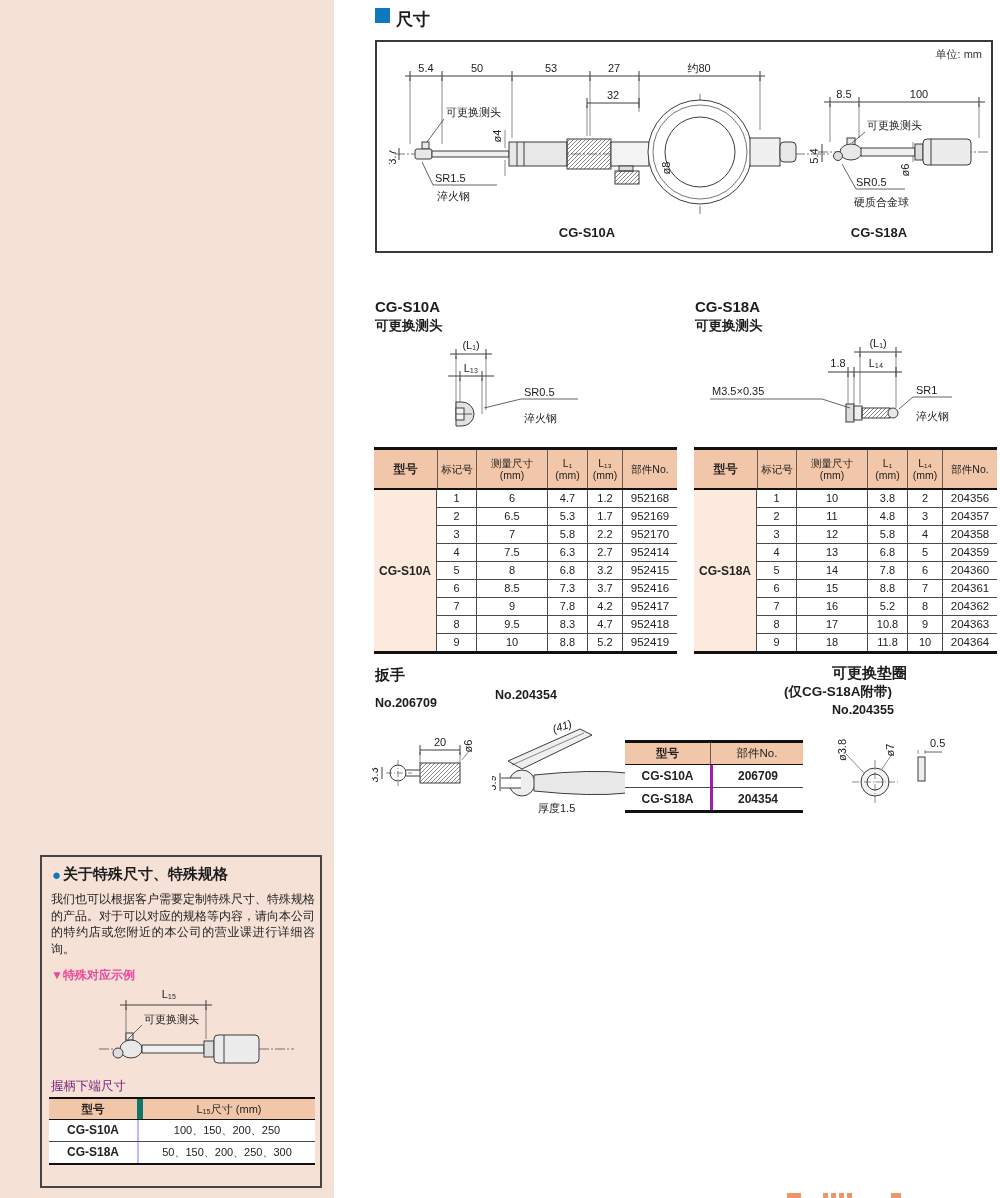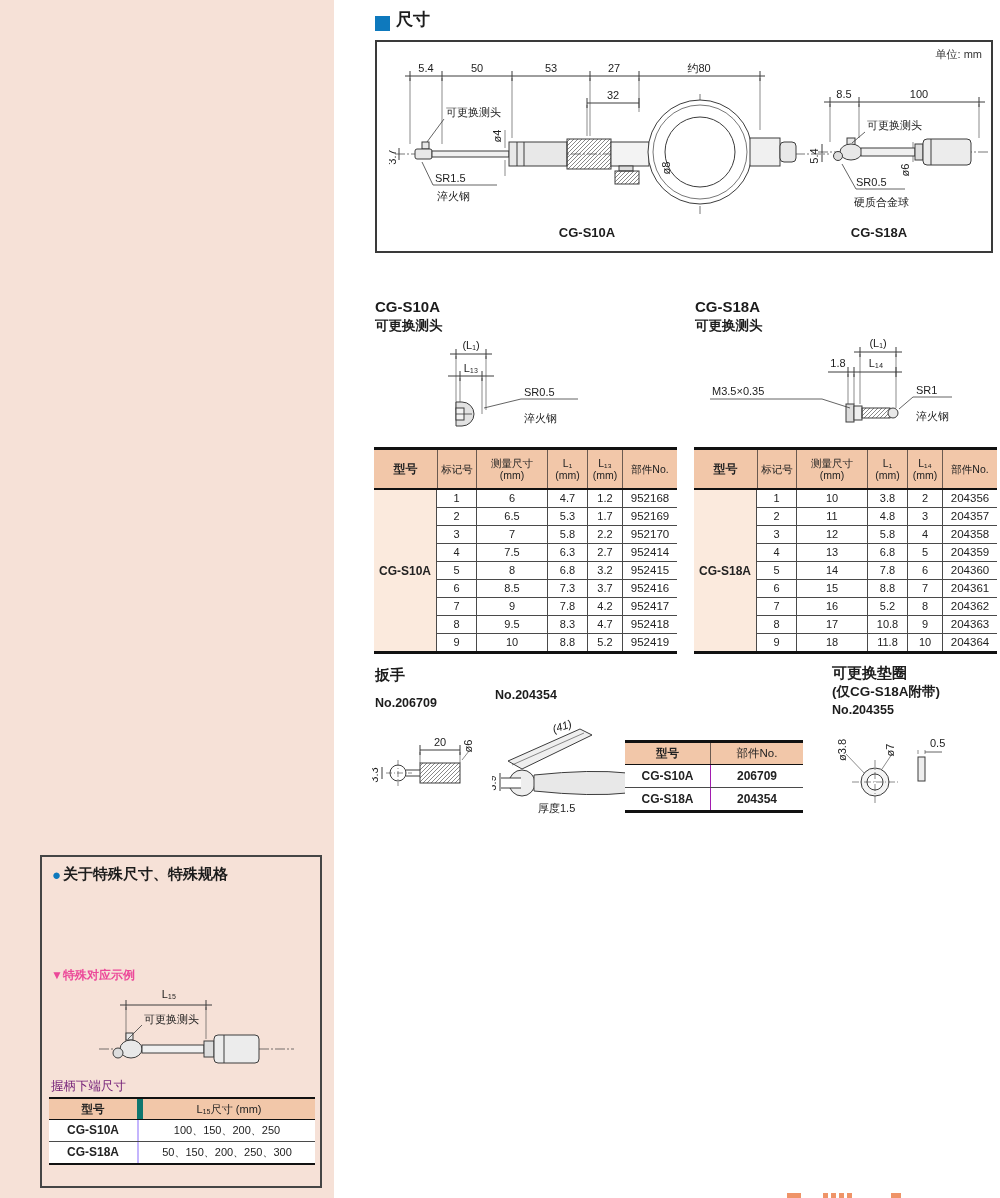--- a/index.html
+++ b/index.html
@@ -1,21 +1,21 @@
 <!DOCTYPE html>
 <html><head>
 <meta charset="utf-8">
 <style>
   *{box-sizing:border-box;margin:0;padding:0}
   body{background:#fff;font-family:"Liberation Sans","DejaVu Sans",sans-serif}
   #page{position:relative;width:1000px;height:1198px;background:#fff;overflow:hidden;color:#222}
   .abs{position:absolute}
   #left-bg{position:absolute;left:0;top:0;width:334px;height:1198px;background:#f6e1d7}
   
-  .sec-head{position:absolute;left:375px;top:8px;display:flex;align-items:flex-end;gap:6px}
+  .sec-head{position:absolute;left:375px;top:8px;display:flex;align-items:flex-start;gap:6px}
   .sq{width:15px;height:15px;background:#0e79bd}
   .sec-head b{font-size:17px;color:#1c1c1c}
   
   .dbox{position:absolute;left:375px;top:40px;width:618px;height:213px;border:2px solid #3a3a3a;background:#fff}
   .unit{position:absolute;right:9px;top:5px;font-size:11px;color:#333}
   .dcap{position:absolute;font-weight:bold;font-size:13px;text-align:center;color:#1c1c1c}
   
   .h-model{position:absolute;font-weight:bold;font-size:15px;color:#1c1c1c}
   .h-sub{position:absolute;font-weight:bold;font-size:13.5px;color:#1c1c1c}
   .h-no{position:absolute;font-weight:bold;font-size:12.5px;color:#1c1c1c}
@@ -35,21 +35,21 @@
   .prow .cell.c4{font-weight:normal;font-size:11.5px}
   
   .wtable{position:absolute;left:625px;top:740px;width:178px;border-top:3px solid #111;border-bottom:3px solid #111;background:#fff}
   .whead{display:grid;grid-template-columns:85px 1fr;background:#f2c7a9;border-bottom:1.5px solid #111}
   .whead div{text-align:center;line-height:21px;font-size:11.5px}
   .whead div.h0{font-weight:bold}
   .whead div+div{border-left:1px solid #6b5a50}
   .wrow{display:grid;grid-template-columns:85px 1fr;border-top:1px solid #4a4a4a}
   .wrow:first-child{border-top:none}
   .wrow .cell{text-align:center;line-height:22px;font-weight:bold;font-size:12px}
-  .wrow .cell.c1{border-left:1px solid #a21caf}
+  .wrow .cell.c1{border-left:3px solid #a21caf}
   
   .note-box{position:absolute;left:40px;top:855px;width:282px;height:333px;border:2px solid #454545}
   .nb-title{position:absolute;left:10px;top:8px;font-size:15px;font-weight:bold;display:flex;align-items:center;gap:2px;color:#1c1c1c}
   .dot{color:#0e79bd;font-size:15px}
   .nb-body{position:absolute;left:9px;top:34px;width:264px;font-size:12px;line-height:16.5px;text-align:justify;color:#222}
   .nb-extitle{position:absolute;left:9px;top:110px;font-size:12px;font-weight:bold;color:#ec4899}
   .ltable{position:absolute;left:7px;top:240px;width:266px;border-top:2.5px solid #111;border-bottom:2.5px solid #111;background:#fff}
   .lhead{display:grid;grid-template-columns:88px 1fr;background:#f2c7a9;border-bottom:1.5px solid #111}
   .lhead div{text-align:center;line-height:20px;font-size:11px}
   .lhead div.h0{font-weight:bold;font-size:11.5px}
@@ -458,21 +458,21 @@
           <div class="cell c1">206709</div>
         </div>
         <div class="wrow">
           <div class="cell c0">CG-S18A</div>
           <div class="cell c1">204354</div>
         </div>
       </div>
   </div>
 
   <div class="h-model" style="left:832px;top:664px">可更换垫圈</div>
-  <div class="h-sub" style="left:832px;top:683px">(仅CG-S18A附带)</div>
+  <div class="h-sub" style="left:784px;top:683px">(仅CG-S18A附带)</div>
   <div class="h-no" style="left:832px;top:703px">No.204355</div>
   <svg class="abs" style="left:830px;top:724px" width="165" height="85" viewBox="0 0 165 85">
     <g stroke="#3c3c3c" stroke-width="1" fill="none">
       <line x1="16" y1="30" x2="37" y2="52" stroke-width="0.6"></line>
       <line x1="62" y1="30" x2="50" y2="48" stroke-width="0.6"></line>
       <circle cx="45" cy="58" r="14" fill="#f4f4f4"></circle>
       <circle cx="45" cy="58" r="8" fill="#fff"></circle>
       <line x1="22" y1="58" x2="68" y2="58" stroke-width="0.6" stroke-dasharray="7 2 1 2"></line>
       <line x1="45" y1="36" x2="45" y2="80" stroke-width="0.6" stroke-dasharray="7 2 1 2"></line>
       <rect x="88" y="33" width="7" height="24" fill="#eee"></rect>
@@ -483,20 +483,21 @@
     <text x="16" y="26" text-anchor="middle" transform="rotate(-90 16 26)">ø3.8</text>
     <text x="64" y="26" text-anchor="middle" transform="rotate(-90 64 26)">ø7</text>
     <text x="100" y="23">0.5</text>
   </svg>
 
   <div class="note-box">
     <div class="nb-title">
       <span class="dot">●</span>
       <span>关于特殊尺寸、特殊规格</span>
     </div>
+    <div class="nb-body">我们也可以根据客户需要定制特殊尺寸、特殊规格的产品。对于可以对应的规格等内容，请向本公司的特约店或您附近的本公司的营业课进行详细咨询。</div>
     <div class="nb-extitle">▼特殊对应示例</div>
 
     <svg class="abs" style="left:12px;top:128px" width="255" height="95" viewBox="0 0 255 95">
       <g stroke="#3c3c3c" stroke-width="1" fill="none">
         <line x1="66" y1="20" x2="158" y2="20"></line>
         <line x1="72" y1="15" x2="72" y2="25"></line>
           <line x1="152" y1="15" x2="152" y2="25"></line>
         <line x1="72" y1="22" x2="72" y2="56" stroke-width="0.6"></line>
         <line x1="152" y1="22" x2="152" y2="54" stroke-width="0.6"></line>
         <line x1="45" y1="64" x2="240" y2="64" stroke-width="0.7" stroke-dasharray="10 2 2 2"></line>

